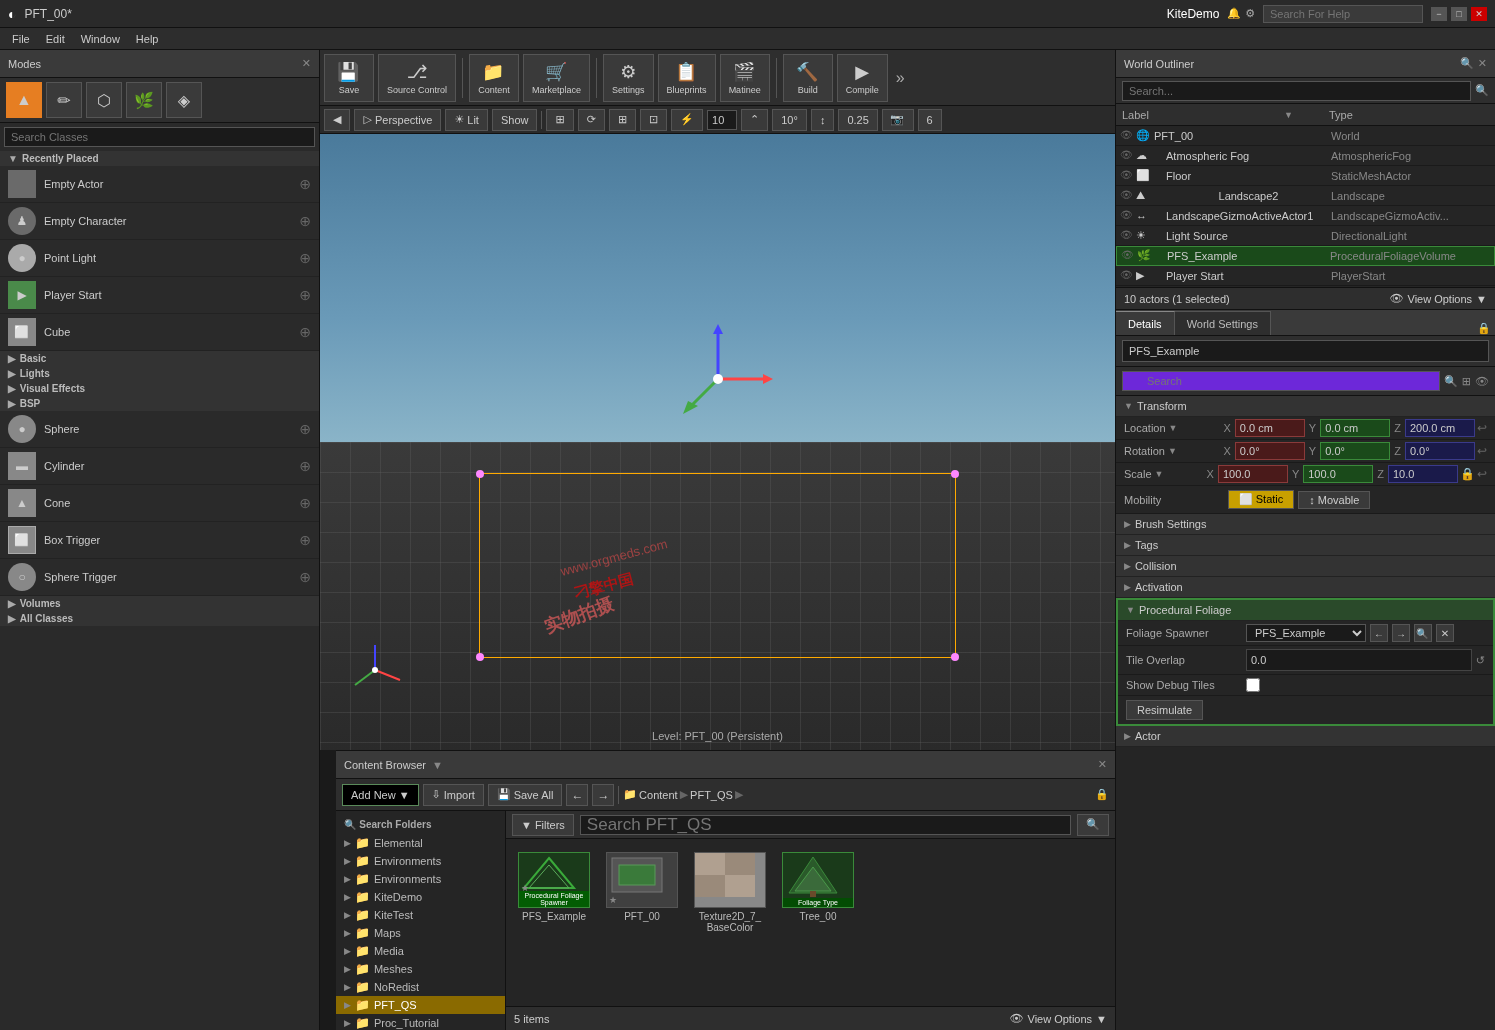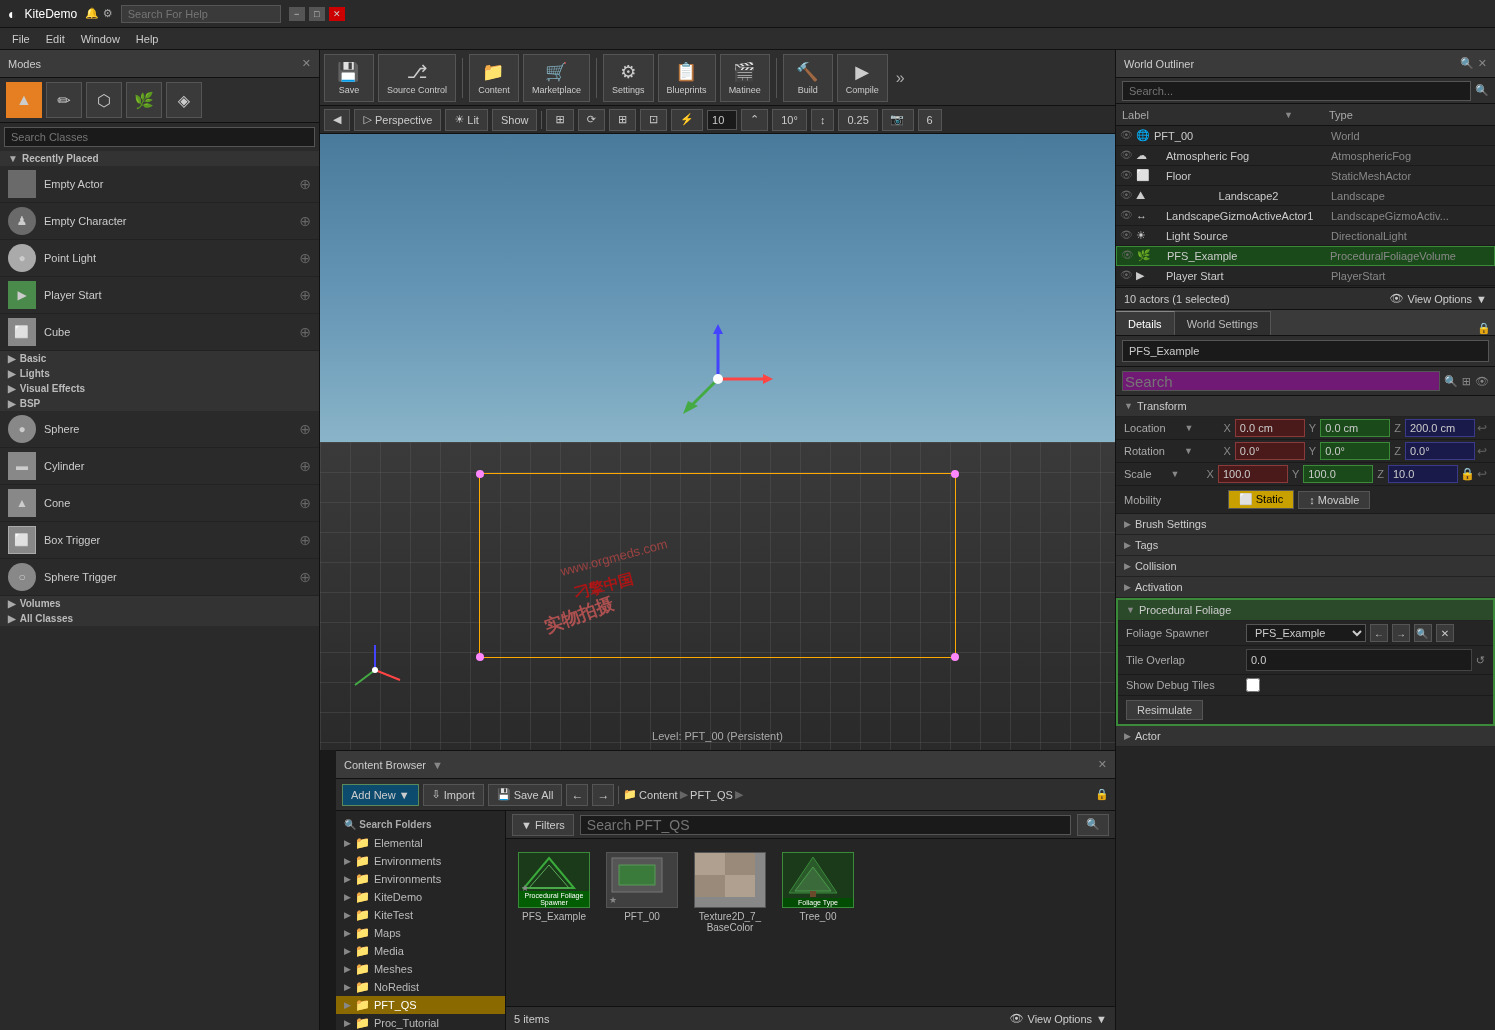--- a/index.html
+++ b/index.html
@@ -64,33 +64,33 @@
     
     .viewport-level { position: absolute; bottom: 8px; left: 50%; transform: translateX(-50%); color: #aaa; font-size: 11px; }
     
     .watermark { position: absolute; left: 30%; bottom: 25%; color: rgba(255,100,100,0.6); font-size: 18px; font-weight: bold; transform: rotate(-20deg); pointer-events: none; white-space: nowrap; }
 
     
     #content-browser { height: 280px; background: #252525; border-top: 1px solid #111; display: flex; flex-direction: column; margin-left: 16px; }
     #cb-header { background: #3a3a3a; height: 28px; display: flex; align-items: center; padding: 0 8px; border-bottom: 1px solid #111; gap: 6px; }
     #cb-toolbar { background: #2e2e2e; height: 32px; display: flex; align-items: center; padding: 0 6px; gap: 4px; border-bottom: 1px solid #111; }
     .cb-btn { background: #3a3a3a; border: 1px solid #555; color: #ccc; padding: 2px 8px; cursor: pointer; font-size: 11px; height: 22px; display: flex; align-items: center; gap: 3px; }
-    .cb-btn.green { background: #0c4a6e; border-color: #5a8a5a; }
+    .cb-btn.green { background: #000000; border-color: #5a8a5a; }
     .cb-nav-btn { background: #3a3a3a; border: 1px solid #555; color: #ccc; width: 22px; height: 22px; display: flex; align-items: center; justify-content: center; cursor: pointer; font-size: 12px; }
     .cb-path { display: flex; align-items: center; gap: 2px; }
     .cb-path-item { color: #ccc; font-size: 11px; cursor: pointer; }
     .cb-path-sep { color: #666; }
     .cb-lock { color: #888; margin-left: auto; }
     #cb-main { display: flex; flex: 1; overflow: hidden; }
     #cb-tree { width: 170px; background: #252525; border-right: 1px solid #111; overflow-y: auto; padding: 4px 0; }
     .cb-tree-item { padding: 2px 8px; color: #bbb; font-size: 11px; cursor: pointer; display: flex; align-items: center; gap: 4px; }
     .cb-tree-item.highlight { background: #8a6a00; color: #fff; }
     .cb-tree-arrow { color: #888; font-size: 9px; }
     .cb-folder-icon { color: #c8a040; font-size: 12px; }
-    .cb-search-input { background: #1a1a1a; border: 1px solid #555; color: #ccc; padding: 2px 6px; font-size: 14px; height: 20px; flex: 1; }
+    .cb-search-input { background: #1a1a1a; border: 1px solid #555; color: #ccc; padding: 2px 6px; font-size: 17px; height: 20px; flex: 1; }
     #cb-content-area { flex: 1; display: flex; flex-direction: column; }
     #cb-content-filters { background: #2e2e2e; height: 28px; display: flex; align-items: center; padding: 0 6px; gap: 6px; border-bottom: 1px solid #111; }
     #cb-assets { flex: 1; overflow-y: auto; padding: 8px; display: flex; gap: 8px; flex-wrap: wrap; align-content: flex-start; }
     .cb-asset { width: 80px; display: flex; flex-direction: column; align-items: center; cursor: pointer; padding: 4px; border: 1px solid transparent; }
     .cb-asset .thumb { width: 72px; height: 56px; background: #3a3a3a; display: flex; align-items: center; justify-content: center; font-size: 10px; color: #888; position: relative; border: 1px solid #555; }
     .cb-asset .thumb.green-thumb { background: #1a3a1a; border-color: #3a8a3a; }
     .cb-asset .thumb.gray-thumb { background: #404040; }
     .cb-asset .thumb.light-gray { background: #888; }
     .cb-asset .asset-name { color: #bbb; font-size: 10px; text-align: center; margin-top: 3px; word-break: break-all; }
     #cb-footer { background: #2e2e2e; height: 24px; display: flex; align-items: center; padding: 0 8px; border-top: 1px solid #111; gap: 8px; }
@@ -118,25 +118,25 @@
 
     
     #details-panel { flex: 1; display: flex; flex-direction: column; overflow: hidden; }
     #details-tabs { background: #3a3a3a; height: 26px; display: flex; align-items: flex-end; border-bottom: 1px solid #111; }
     .details-tab { padding: 3px 12px; color: #bbb; font-size: 11px; cursor: pointer; height: 24px; display: flex; align-items: center; background: #2e2e2e; border-top: 1px solid #555; border-right: 1px solid #555; }
     .details-tab.active { background: #3a3a3a; color: #fff; border-top: 1px solid #888; }
     #details-content { flex: 1; overflow-y: auto; }
     #details-name-bar { padding: 4px 6px; display: flex; align-items: center; gap: 4px; border-bottom: 1px solid #111; background: #2e2e2e; }
     .details-name-input { background: #1a1a1a; border: 1px solid #555; color: #ccc; padding: 2px 6px; font-size: 11px; flex: 1; height: 22px; }
     .details-search-bar { padding: 4px 6px; display: flex; align-items: center; gap: 4px; border-bottom: 1px solid #111; background: #2e2e2e; }
-    .details-search-input { background: #701a75; border: 1px solid #555; color: #ccc; padding: 2px 2px; font-size: 15px; flex: 1; height: 20px; }
+    .details-search-input { background: #6d28d9; border: 1px solid #555; color: #ccc; padding: 2px 24px; font-size: 11px; flex: 1; height: 20px; }
     .section-header { background: #333; padding: 4px 8px; color: #ccc; font-size: 11px; cursor: pointer; display: flex; align-items: center; gap: 4px; border-bottom: 1px solid #222; }
     .section-header .arrow { color: #888; font-size: 9px; }
     .prop-row { display: flex; align-items: center; padding: 2px 8px; border-bottom: 1px solid #1a1a1a; min-height: 22px; }
-    .prop-label { width: 100px; color: #aaa; font-size: 11px; display: flex; align-items: center; gap: 19px; }
+    .prop-label { width: 100px; color: #aaa; font-size: 11px; display: flex; align-items: center; gap: 3px; }
     .prop-value { flex: 1; display: flex; align-items: center; gap: 2px; }
     .prop-input { background: #1a1a1a; border: 1px solid #444; color: #ccc; padding: 1px 4px; font-size: 11px; height: 18px; }
     .prop-input.red { background: #4a1a1a; border-color: #8a3a3a; width: 70px; }
     .prop-input.green { background: #1a4a1a; border-color: #3a8a3a; width: 70px; }
     .prop-input.blue { background: #1a1a4a; border-color: #3a3a8a; width: 70px; }
     .prop-xyz { color: #888; font-size: 11px; padding: 0 2px; }
     .prop-reset { color: #666; font-size: 12px; cursor: pointer; }
     .mobility-row { display: flex; align-items: center; padding: 4px 8px; gap: 4px; border-bottom: 1px solid #1a1a1a; }
     .mobility-label { width: 100px; color: #aaa; font-size: 11px; }
     .mobility-btn { padding: 2px 10px; font-size: 11px; cursor: pointer; border: 1px solid #555; }
@@ -158,20 +158,21 @@
     ::-webkit-scrollbar-thumb { background: #555; }
 
     
     #vp-gizmo { position: absolute; bottom: 50px; left: 25px; width: 60px; height: 60px; }
   </style>
 </head>
 <body>
 
 <div id="titlebar">
   <span class="ue-logo">◐</span>
+  <span class="title">PFT_00*</span>
   <span class="kite-demo">KiteDemo</span>
   <span style="color:#aaa;margin-right:4px;">🔔</span>
   <span style="color:#aaa;margin-right:8px;">⚙</span>
   <input class="search-help" placeholder="Search For Help" style="">
   <div class="window-controls" style="margin-left:8px;">
     <button class="win-btn">−</button>
     <button class="win-btn">□</button>
     <button class="win-btn" style="background:#c00;">✕</button>
   </div>
 </div>

